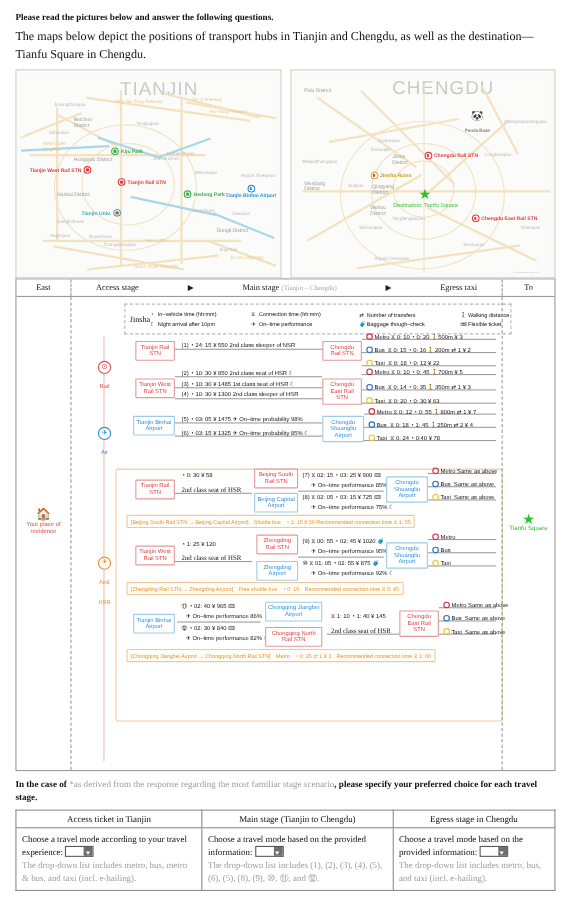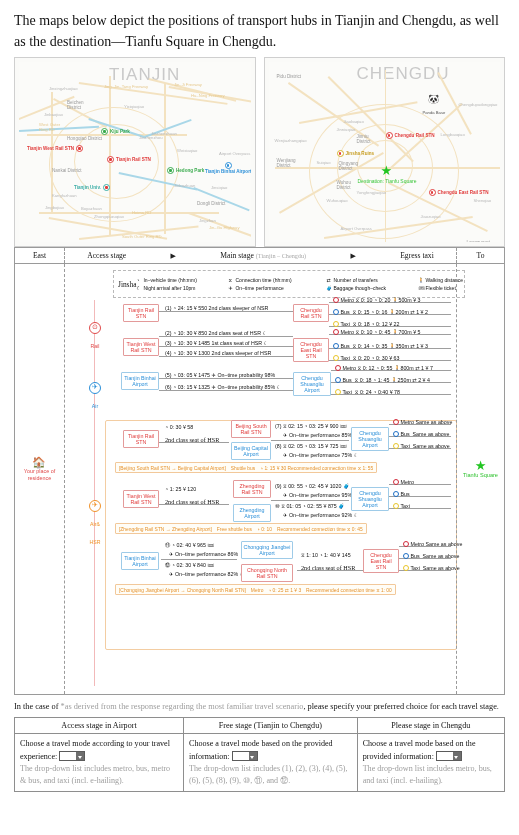--- a/index.html
+++ b/index.html
@@ -7,21 +7,21 @@
   body {
     width: 519px; height: 835px;
     background: #fff;
     font-family: "Liberation Serif", serif;
     color: #111;
     overflow: hidden;
   }
   .page { width:519px; height:835px; padding: 10px 14px 0 14px; position:relative; }
 
   .intro-bold { font-size: 8.3px; font-weight: bold; line-height: 1.45; margin-bottom: 3px; }
-  .intro { font-size: 14px; line-height: 1.5; margin-bottom: 5px; }
+  .intro { font-size: 11px; line-height: 1.5; margin-bottom: 5px; }
 
   
   .maps { display:flex; gap:8px; height: 190px; }
   .map {
     position:relative; flex:1; border:1px solid #cfcfcf; background:#fafaf8;
     overflow:hidden;
   }
   .map-inner { position:absolute; inset:4px; background:#fbfbf9; overflow:hidden; }
   .city-name {
     position:absolute; font-family:"Liberation Sans",sans-serif;
@@ -117,36 +117,37 @@
 
   .conn-note{
     position:absolute; border:1px solid #f2c89a; background:#fffdf7;
     font-family:"Liberation Sans",sans-serif; font-size:4.9px; color:#e5932e;
     padding:1.5px 3px; white-space:nowrap; border-radius:1px;
   }
   .orange-frame{position:absolute;border:1px solid #f3cda2;border-radius:2px;}
 
   
   .note{font-size:8.3px; margin:6px 0 4px 0; line-height:1.5;}
-  .note b{font-weight:normal;}
+  .note b{font-weight:bold;}
   .note .gray{color:#9d9d9d;}
   table.qt{border-collapse:collapse; width:491px; font-size:8.1px;}
   table.qt th, table.qt td{border:1px solid #8e8e8e; padding:4px 5px; vertical-align:top;}
   table.qt th{font-weight:normal; text-align:center; padding:3px;}
   .qtxt{line-height:1.5;}
   .sel{display:inline-block;width:26px;height:10px;border:1px solid #5a5a5a;background:#fff;vertical-align:-2px;position:relative;}
   .sel::after{content:"";position:absolute;right:0;top:0;bottom:0;width:8px;background:#6e6e6e;}
   .sel::before{content:"";position:absolute;right:2.5px;top:4px;border-left:2px solid transparent;border-right:2px solid transparent;border-top:3px solid #fff;z-index:2;}
   .dim{color:#9d9d9d; line-height:1.5;}
 </style>
 </head>
 <body>
 
 <div class="page">
 
+  <div class="intro-bold">Please read the pictures below and answer the following questions.</div>
   <div class="intro">The maps below depict the positions of transport hubs in Tianjin and Chengdu, as well as the destination—Tianfu Square in Chengdu.</div>
 
   <div class="maps">
 
     <div class="map">
       <div class="map-inner">
         <div class="city-name" style="left:90px;top:3px;">TIANJIN</div>
 
         <div class="rd-diag" style="left:-10px;top:60px;width:70px;transform:rotate(-22deg);"></div>
         <div class="rd-diag" style="left:35px;top:36px;width:60px;transform:rotate(28deg);"></div>
@@ -454,29 +455,29 @@
       <div class="to-cell">
         <div class="dest-block">
           <div class="star" style="position:static;display:block;">★</div>
           <div class="dest-txt">Tianfu Square</div>
         </div>
       </div>
     </div>
   </div>
 
   <div class="note">
-    <b>In the case of </b><span class="gray"><span>*as derived from the response regarding the most familiar travel scenario</span></span><b>, please specify your preferred choice for each travel stage.</b>
+    <b>In the case of </b><span class="gray"><span>*as derived from the response regarding the most familiar stage scenario</span></span><b>, please specify your preferred choice for each travel stage.</b>
   </div>
 
   <table class="qt">
     <tbody>
         <tr>
-      <th>Access stage in Airport</th>
-      <th>Free stage (Tianjin to Chengdu)</th>
-      <th>Please stage in Chengdu</th>
+      <th>Access ticket in Tianjin</th>
+      <th>Main stage (Tianjin to Chengdu)</th>
+      <th>Egress stage in Chengdu</th>
     </tr>
     <tr>
       <td>
         <div class="qtxt"><span>Choose a travel mode according to your travel experience:</span>
           <span class="sel"></span>
         </div>
         <div class="dim">The drop-down list includes metro, bus, metro &amp; bus, and taxi (incl. e-hailing).</div>
       </td>
       <td>
         <div class="qtxt"><span>Choose a travel mode based on the provided information:</span>

